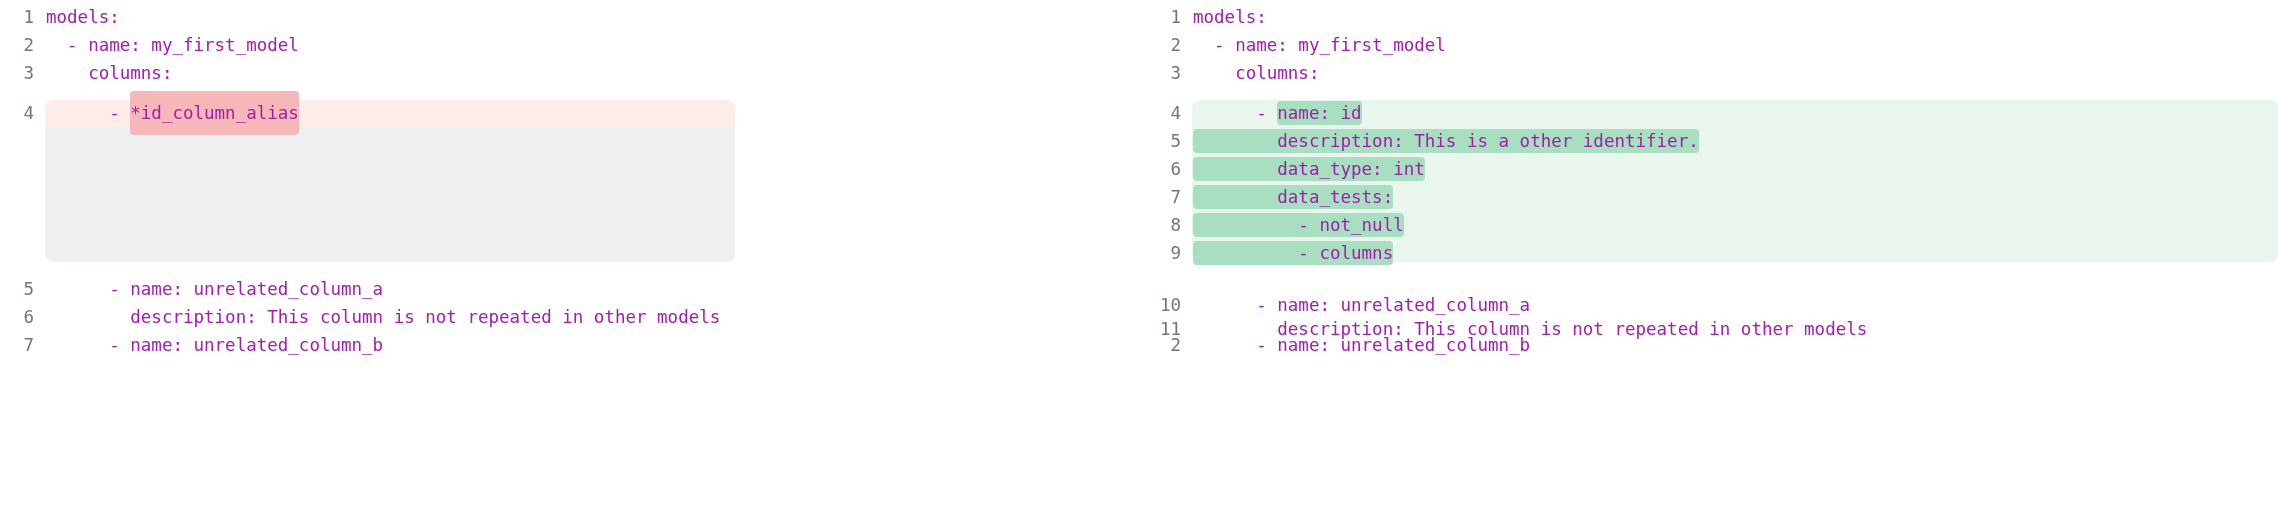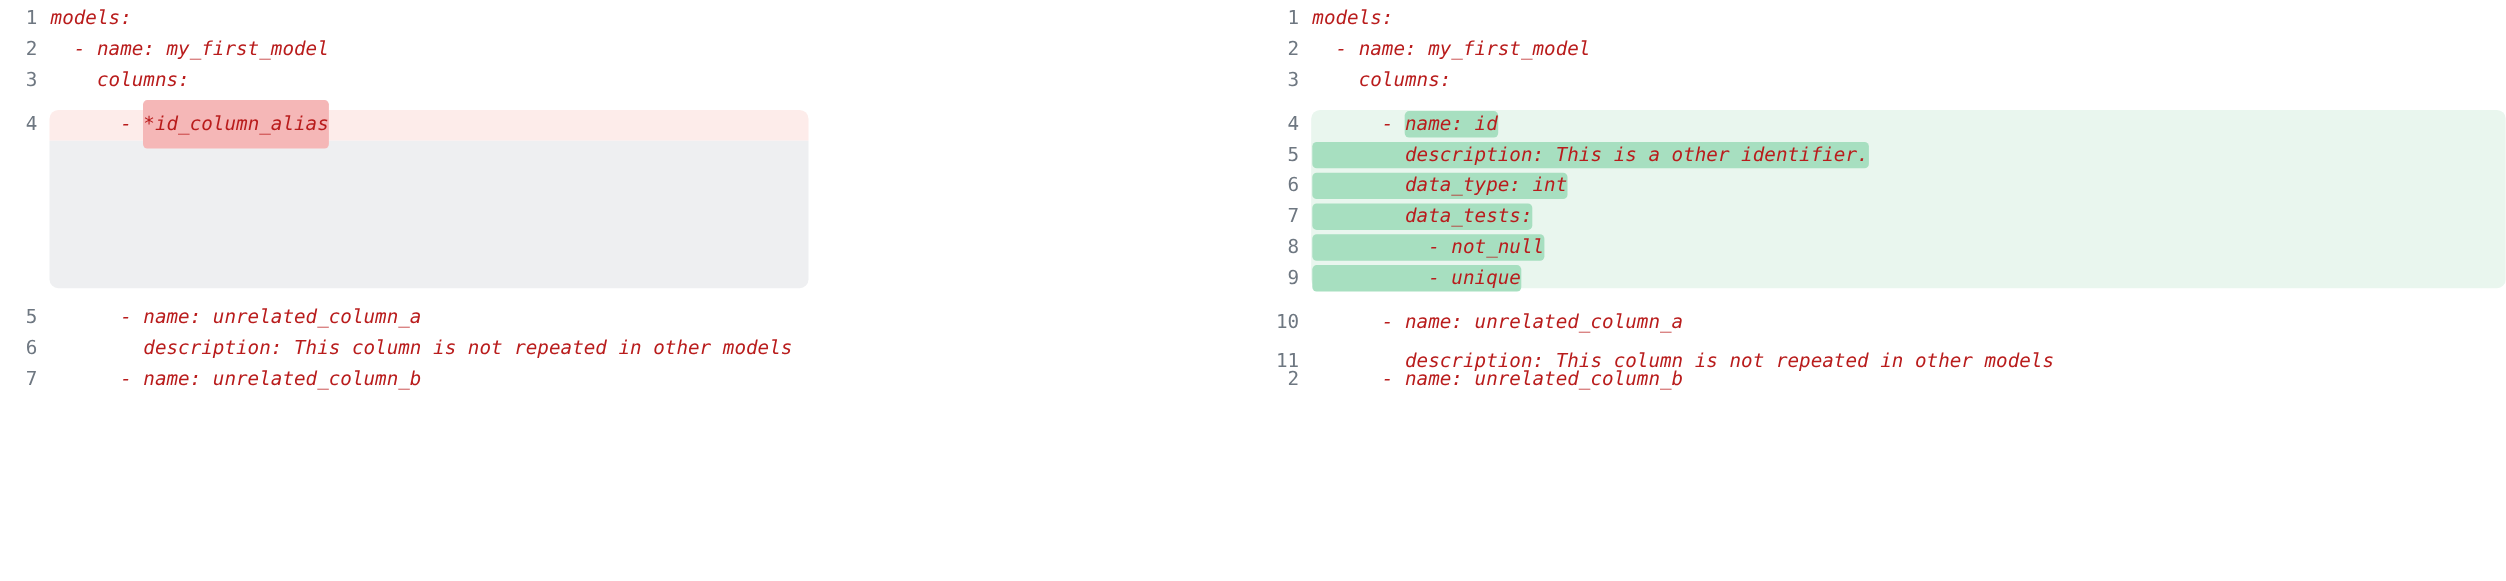--- a/index.html
+++ b/index.html
@@ -59,24 +59,23 @@
     height: 27px;
     display: flex;
     align-items: center;
   }
 
   .code {
     position: relative;
     z-index: 3;
     font-size: 17.5px;
     line-height: 27px;
-    color: #b91c1c;
+    color: #a21caf;
     white-space: pre;
     font-family: "DejaVu Sans Mono", "Liberation Mono", monospace;
-    font-style: italic;
   }
 
   .code .hl-del {
     background: #f5b7b7;
     border-radius: 4px;
     padding: 12px 0;
     box-decoration-break: clone;
     -webkit-box-decoration-break: clone;
   }
   .code .hl-add {
@@ -236,25 +235,25 @@
       <div class="row" style="top:212px;">
         <div class="lineno">8</div>
         <div class="codecell">
           <span class="code"><span class="hl-add">          - not_null</span></span>
         </div>
       </div>
 
       <div class="row" style="top:240px;">
         <div class="lineno">9</div>
         <div class="codecell">
-          <span class="code"><span class="hl-add">          - unique</span></span>
-        </div>
-      </div>
-
-      <div class="row" style="top:280px;align-items:flex-end;">
+          <span class="code"><span class="hl-add">          - columns</span></span>
+        </div>
+      </div>
+
+      <div class="row" style="top:292px;align-items:flex-end;">
         <div class="lineno">10</div>
         <div class="codecell">
           <span class="code">      - name: unrelated_column_a</span>
         </div>
       </div>
 
       <div class="row" style="top:316px;">
         <div class="lineno">11</div>
         <div class="codecell">
           <span class="code">        description: This column is not repeated in other models</span>

